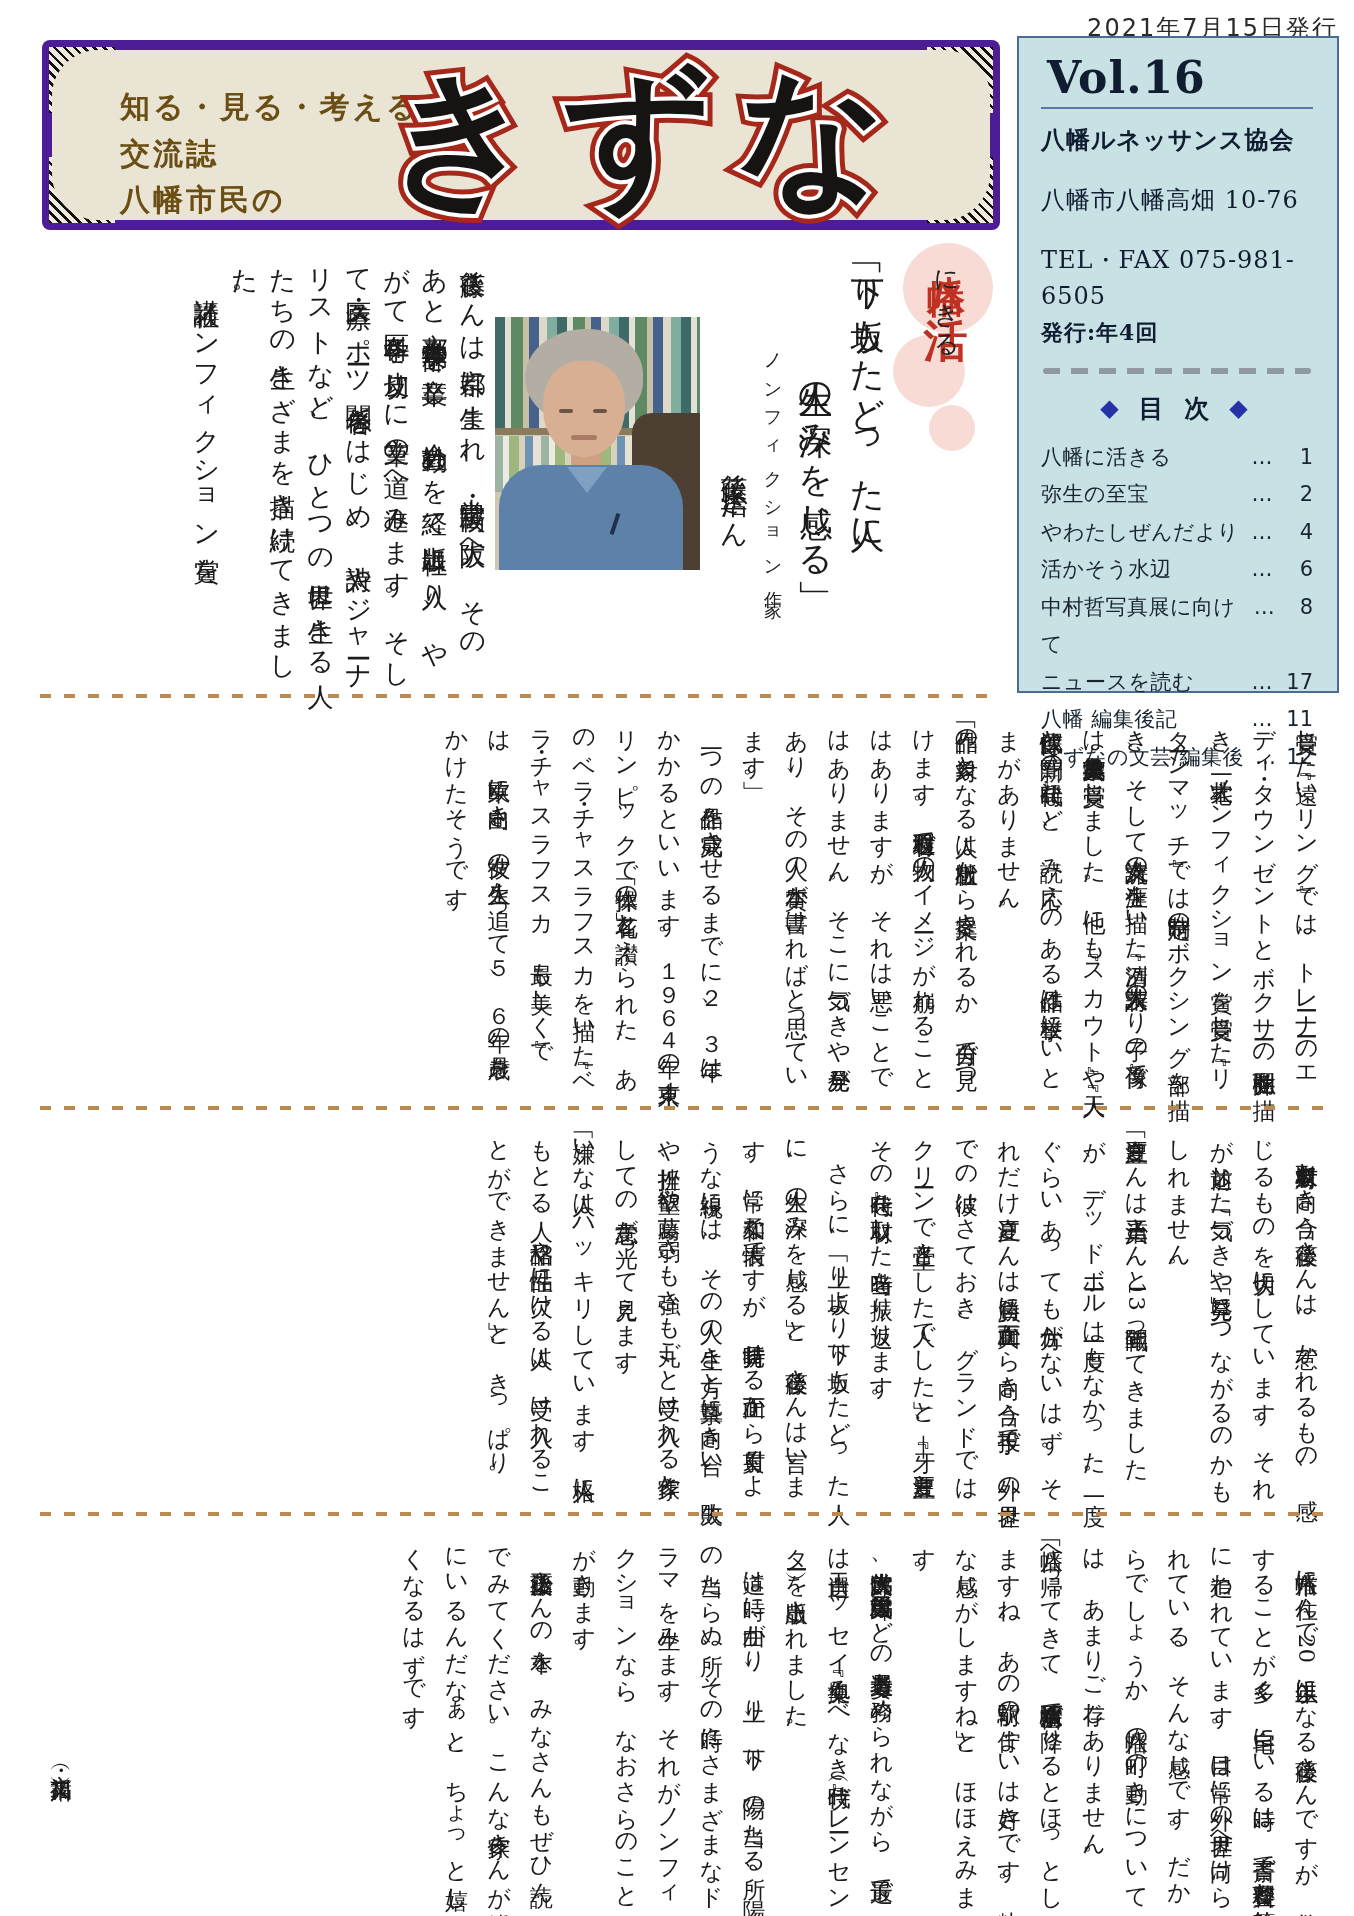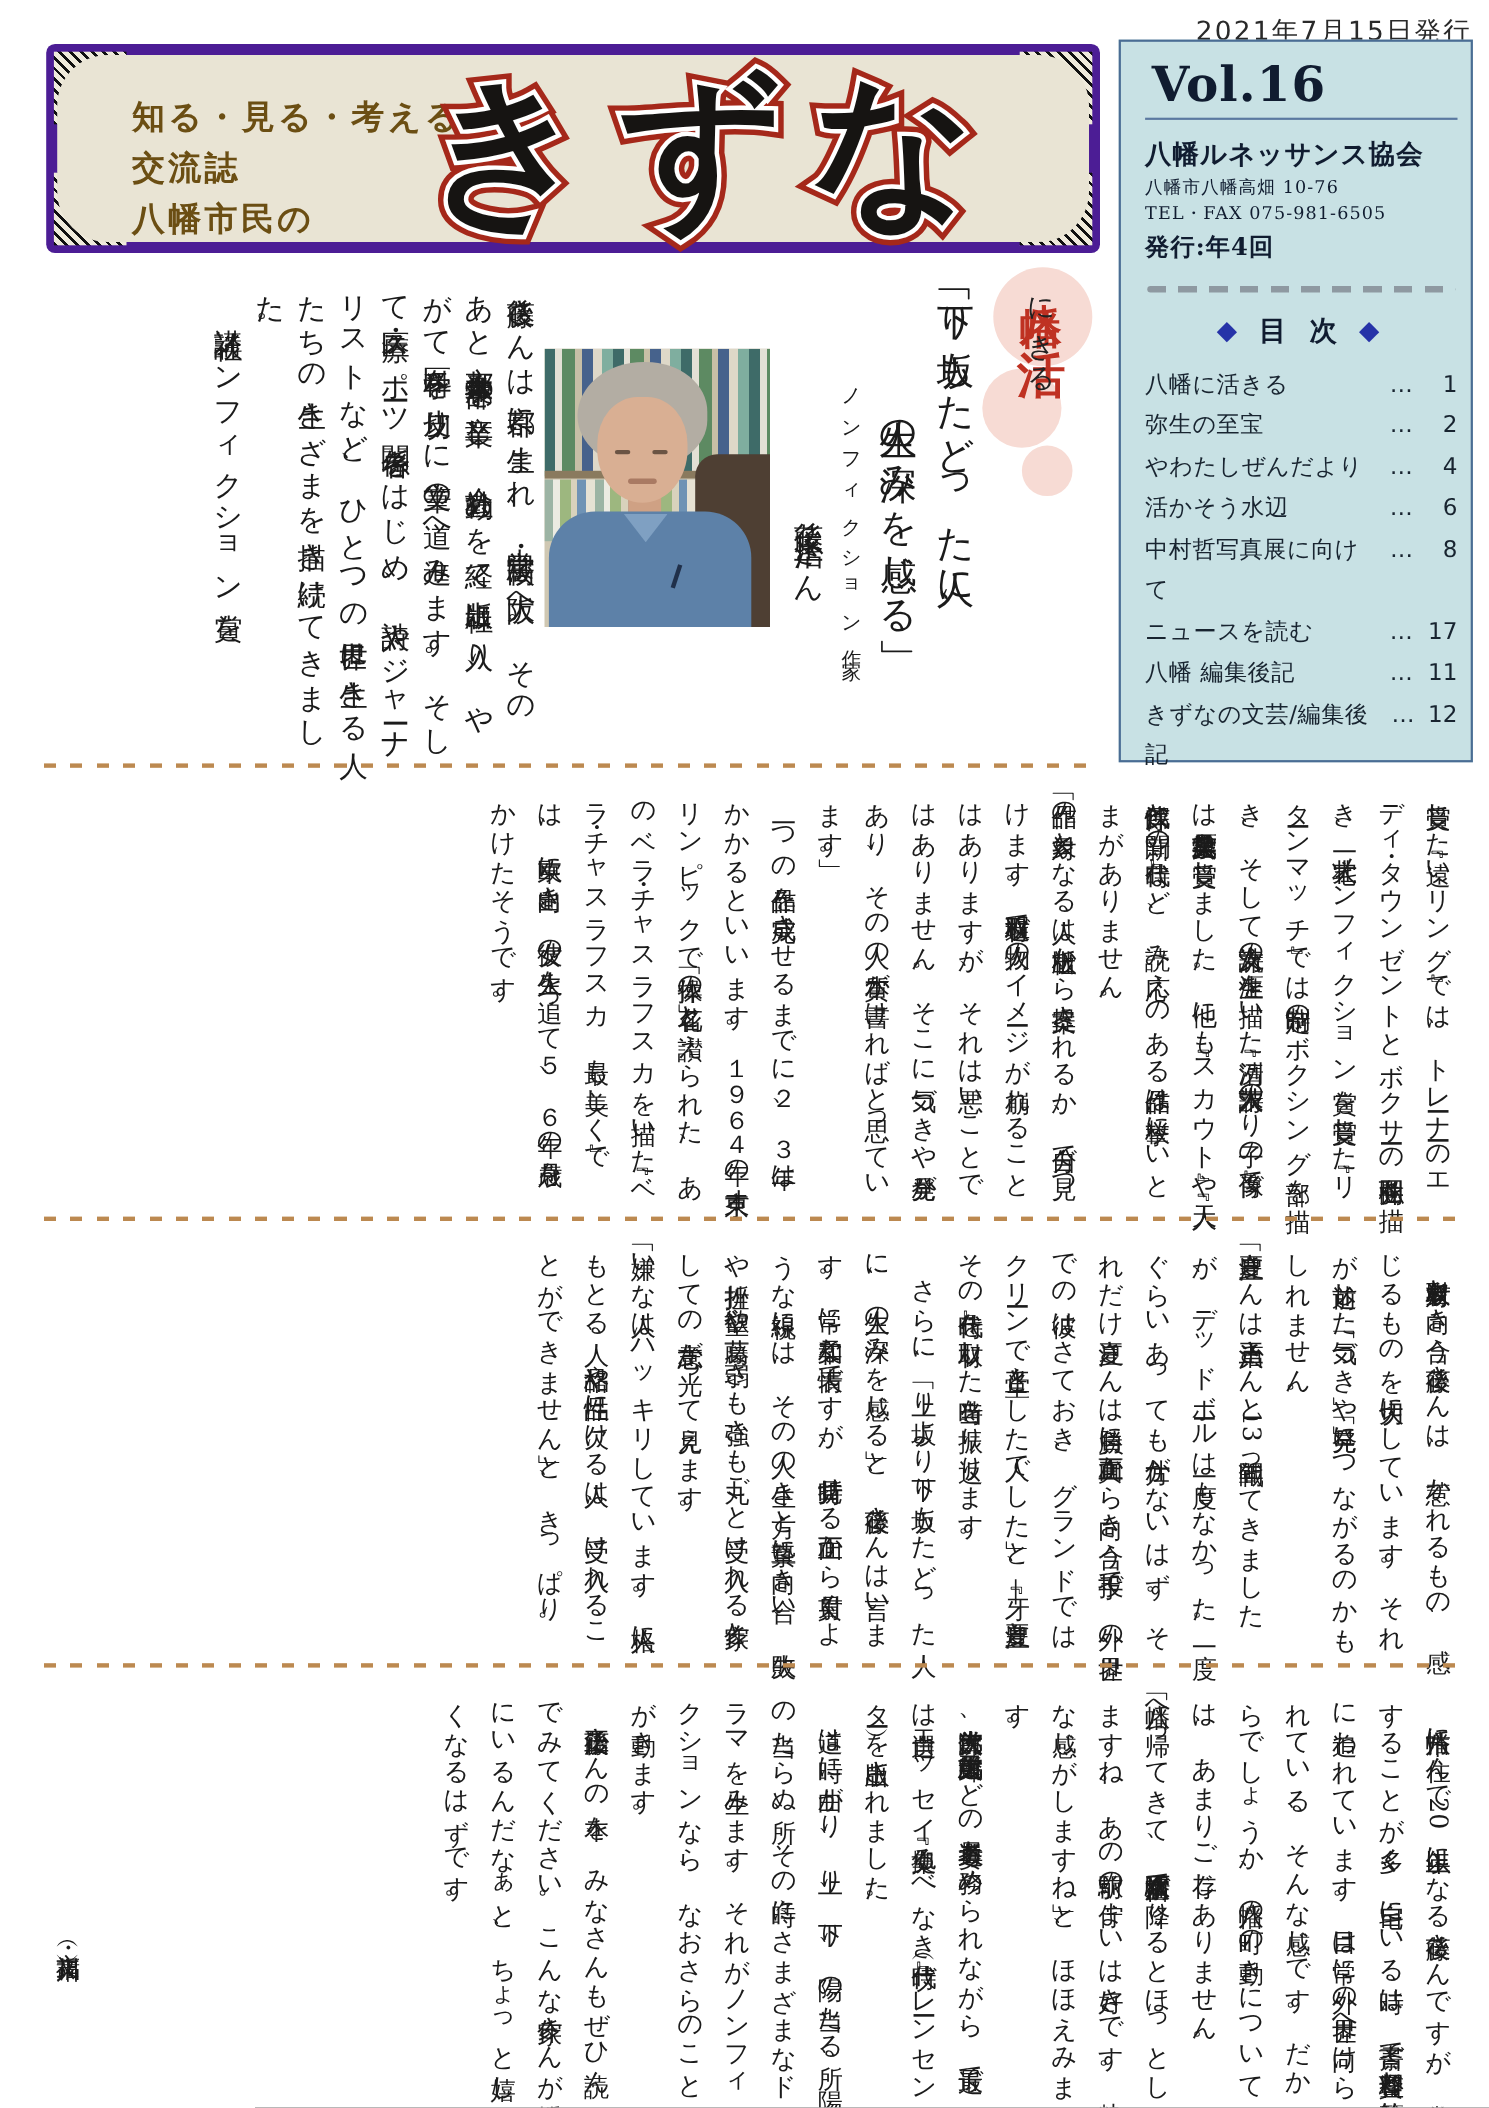--- a/index.html
+++ b/index.html
@@ -23,25 +23,25 @@
   .logo-wrap{position:absolute;left:335px;top:0;height:100%;display:flex;align-items:center;}
   .logo-stack{position:relative;line-height:1;}
   .logo-layer{font-family:"DejaVu Sans","Liberation Sans",sans-serif;font-weight:bold;
               font-size:146px;letter-spacing:26px;white-space:nowrap;line-height:1;}
   .l-red{position:relative;color:#a5281a;-webkit-text-stroke:18px #a5281a;}
   .l-white{position:absolute;left:0;top:0;color:#ffffff;-webkit-text-stroke:8px #ffffff;}
   .l-black{position:absolute;left:0;top:0;color:#161412;}
 
   
   .info{position:absolute;left:1017px;top:36px;width:322px;height:657px;background:#c8e1e4;
-        border:2px solid #4a6d94;box-sizing:border-box;padding:14px 12px 0 22px;color:#101c30;}
+        border:2px solid #4a6d94;box-sizing:border-box;padding:14px 24px 0 22px;color:#101c30;}
   .vol{font-size:44px;font-weight:bold;letter-spacing:1px;padding-left:6px;}
   .vol-rule{border-bottom:2px solid #5b79a0;margin:4px 0 14px 0;}
   .pub-b{font-size:24px;font-weight:bold;line-height:1.45;letter-spacing:1px;}
-  .pub-r{font-size:16px;line-height:1.5;letter-spacing:1px;}
+  .pub-r{font-size:24px;line-height:1.5;letter-spacing:1px;margin-top:24px;}
   .freq{font-size:22px;font-weight:bold;margin-top:4px;letter-spacing:1px;}
   .box-dash{height:6px;margin:20px 2px 18px 2px;
             background:repeating-linear-gradient(90deg,#8e99a1 0 17px,transparent 17px 28px);
             border-radius:3px;}
   .toc-head{display:flex;justify-content:center;align-items:center;gap:14px;
             font-size:25px;font-weight:bold;letter-spacing:6px;margin-bottom:14px;}
   .toc-head .dia{color:#2633a8;font-size:24px;font-family:"DejaVu Sans",sans-serif;}
   .toc-row{display:flex;align-items:baseline;font-family:"DejaVu Sans","Liberation Sans",sans-serif;
            font-size:21px;line-height:37.5px;color:#182430;}
   .toc-label{flex:1 1 auto;letter-spacing:0.5px;}

